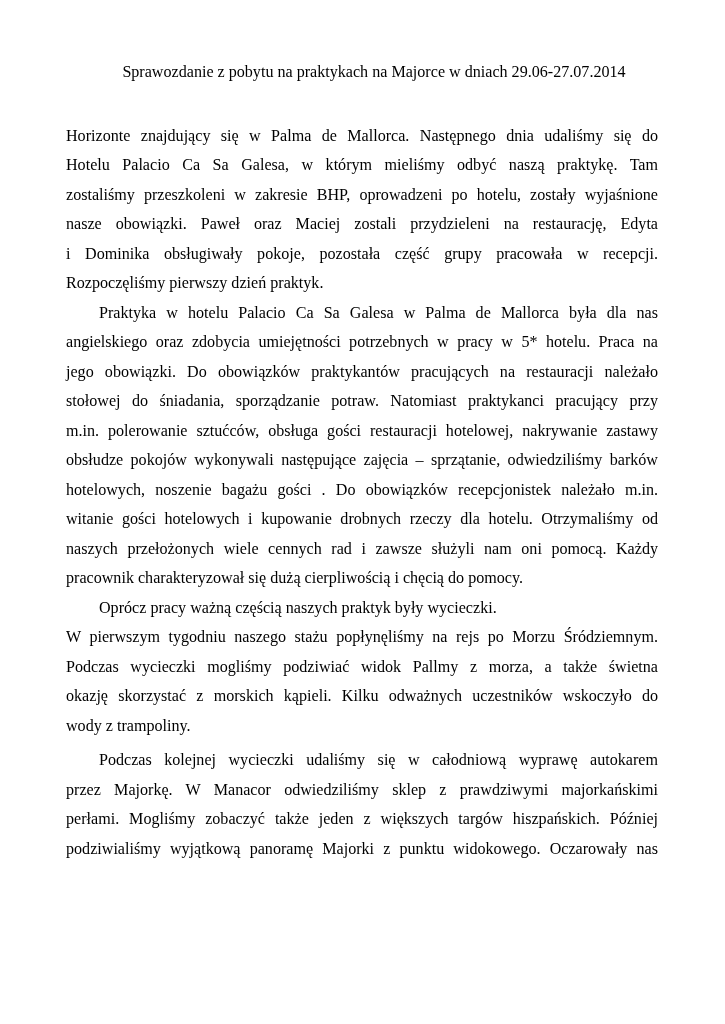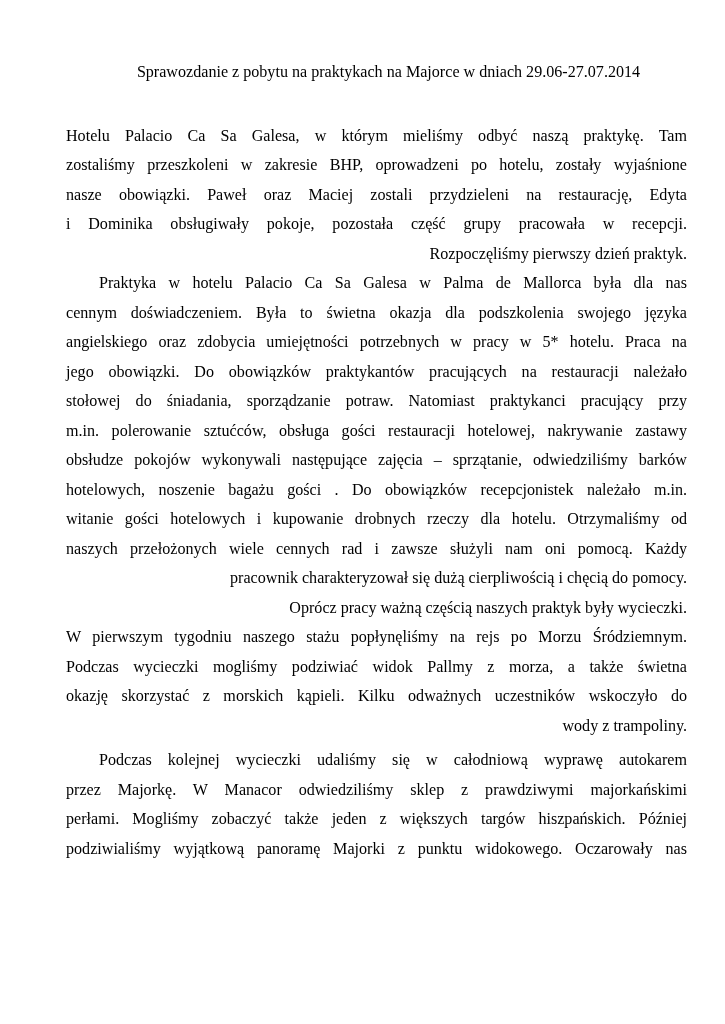--- a/index.html
+++ b/index.html
@@ -12,64 +12,64 @@
     width: 725px;
     height: 1024px;
     background: #ffffff;
     color: #000000;
     font-family: "Liberation Serif", "DejaVu Serif", serif;
     overflow: hidden;
     box-sizing: border-box;
   }
   .content {
     box-sizing: border-box;
-    padding: 57px 38px 0 66px; 
+    padding: 57px 67px 0 66px; 
   }
   .doc-title {
     font-size: 16.1px;
     line-height: 29.5px;
     height: 29.5px;
     text-align: center;
     padding-left: 24px; 
     white-space: nowrap;
   }
   .para {
     margin: 0;
   }
   .line {
     font-size: 16.1px;
     line-height: 29.5px;
     height: 29.5px;
-    text-align: right;
+    text-align: left;
   }
   .line.j {
     text-align: justify;
     text-align-last: justify;
   }
   .line.ind {
     text-indent: 33px;
   }
 </style>
 </head>
 <body>
 
 <div class="page">
   <div class="content">
     <div class="doc-title">Sprawozdanie z pobytu na praktykach na Majorce w dniach  29.06-27.07.2014</div>
     <div>
         <div class="para" style="margin-top: 34px;">
+          <div class="line j">Horizonte znajdujący się w Palma de Mallorca. Następnego dnia udaliśmy się do</div>
           <div class="line j">Hotelu Palacio Ca Sa Galesa, w którym mieliśmy odbyć naszą praktykę. Tam</div>
           <div class="line j">zostaliśmy przeszkoleni w zakresie BHP, oprowadzeni po hotelu, zostały wyjaśnione</div>
           <div class="line j">nasze obowiązki. Paweł oraz Maciej zostali przydzieleni na restaurację, Edyta</div>
           <div class="line j">i Dominika obsługiwały pokoje, pozostała część grupy pracowała w recepcji.</div>
           <div class="line">Rozpoczęliśmy pierwszy dzień praktyk.</div>
         </div>
         <div class="para">
           <div class="line j ind">Praktyka w hotelu Palacio Ca Sa Galesa w Palma de Mallorca była dla nas</div>
-          <div class="line j">cennym doświadczeniem. Była to świetna okazja dla podszkolenia swojego języka</div>
           <div class="line j">angielskiego oraz zdobycia umiejętności potrzebnych w pracy w 5* hotelu. Praca na</div>
           <div class="line j">jego obowiązki. Do obowiązków praktykantów pracujących na restauracji należało</div>
           <div class="line j">stołowej do śniadania, sporządzanie potraw. Natomiast praktykanci pracujący przy</div>
           <div class="line j">m.in. polerowanie sztućców, obsługa gości restauracji hotelowej, nakrywanie zastawy</div>
           <div class="line j">obsłudze pokojów wykonywali następujące zajęcia – sprzątanie, odwiedziliśmy barków</div>
           <div class="line j">hotelowych, noszenie bagażu gości . Do obowiązków recepcjonistek należało m.in.</div>
           <div class="line j">witanie gości hotelowych i kupowanie drobnych rzeczy dla hotelu. Otrzymaliśmy od</div>
           <div class="line j">naszych przełożonych wiele cennych rad i zawsze służyli nam oni pomocą. Każdy</div>
           <div class="line">pracownik charakteryzował się dużą cierpliwością i chęcią do pomocy.</div>
         </div>

